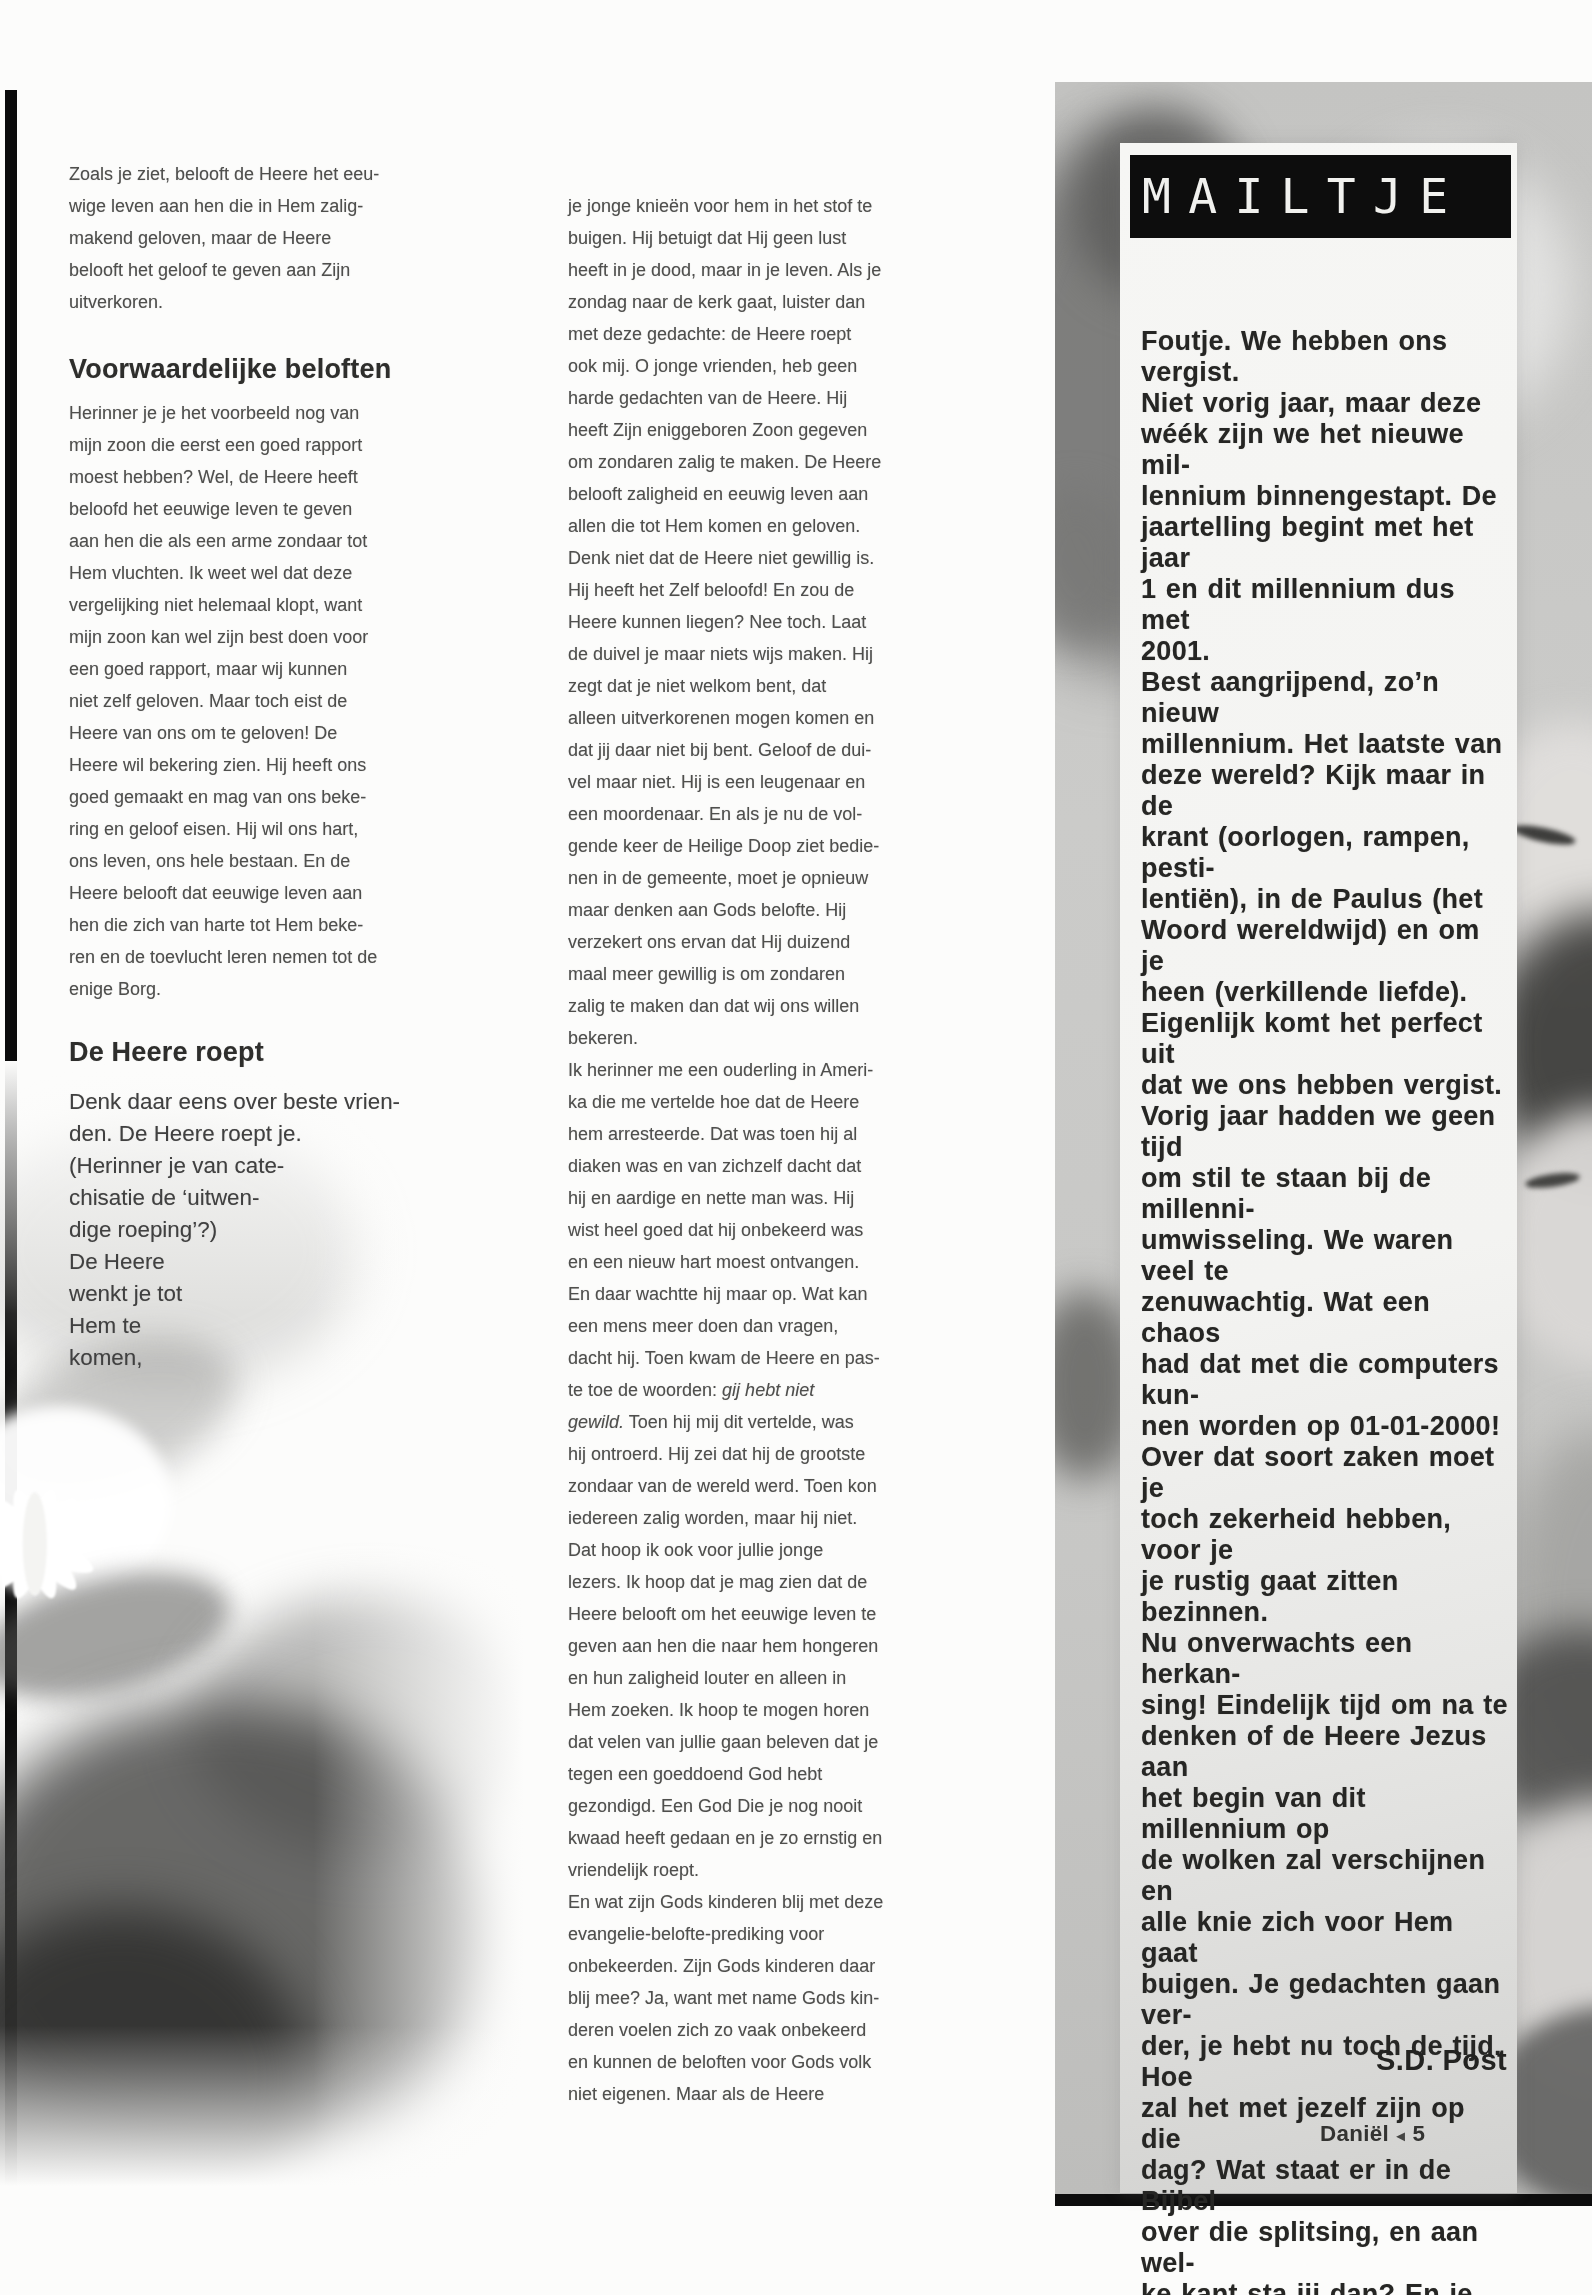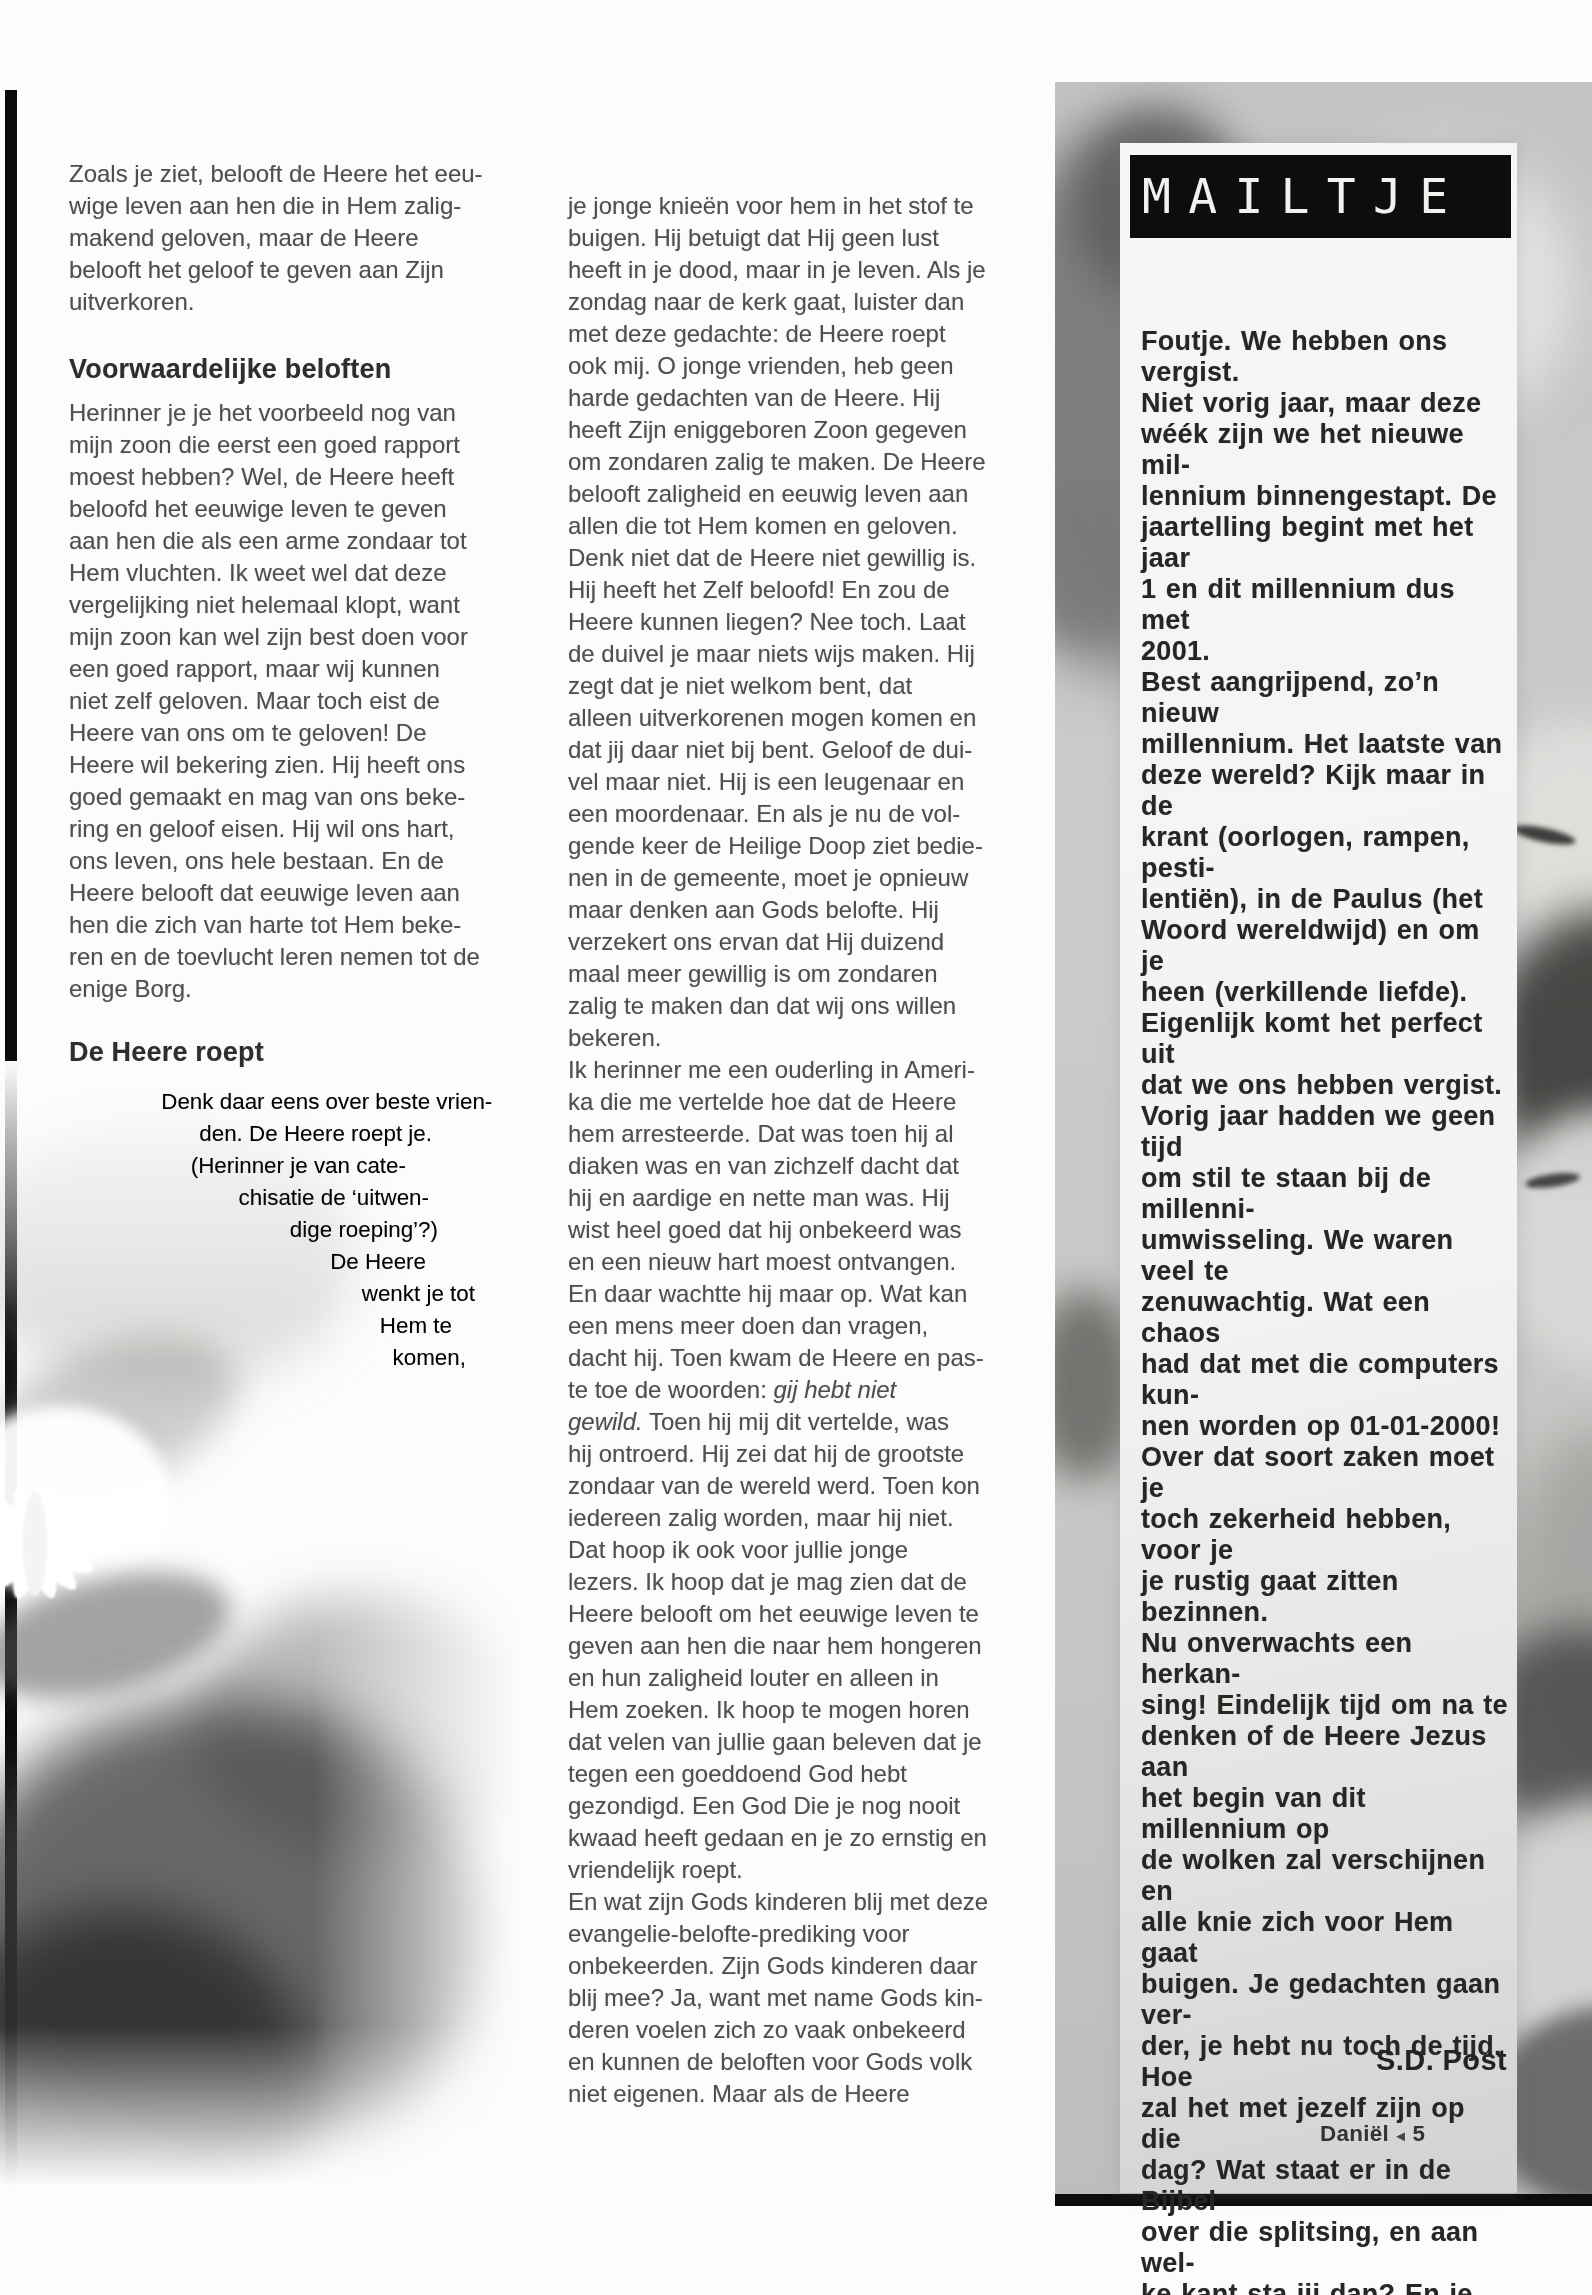--- a/index.html
+++ b/index.html
@@ -9,41 +9,41 @@
     width:1592px;height:2295px;
     background:#fcfcfb;
     overflow:hidden;
     font-family:"Liberation Sans", sans-serif;
     color:#4e4e4c;
   }
   
   .abs{position:absolute;}
   .blob{position:absolute;border-radius:50%;}
   .body-text{
-    font-size:24px;line-height:32px;
+    font-size:18px;line-height:32px;
     white-space:pre-line;
     color:#4f4f4d;
     text-shadow:0 0 0.9px rgba(90,90,88,.35);
   }
   .col-heading{
     font-size:27px;font-weight:bold;color:#2e2e2c;
     letter-spacing:0.2px;
     text-shadow:0 0 0.9px rgba(60,60,58,.3);
   }
   
   .edge-bar{left:5.2px;top:90px;width:12px;height:2109px;background:#0b0b0b;}
   
   .lc-intro{left:69px;top:158px;width:436px;}
   .lc-h1{left:69px;top:354px;width:436px;}
   .lc-p1{left:69px;top:397px;width:436px;}
   .lc-h2{left:69px;top:1037px;width:436px;}
   .lc-wrap{left:69px;top:1086px;width:425px;}
   .wrap-line{
-    text-align:right;
-    font-size:22.4px;line-height:32px;color:#000000;
+    text-align:left;
+    font-size:22.4px;line-height:32px;color:#404040;
     text-shadow:0 0 0.9px rgba(90,90,88,.35);
   }
   .wrap-line:nth-child(1){margin-right:1.7px;}
   .wrap-line:nth-child(2){margin-right:62px;}
   .wrap-line:nth-child(3){margin-right:88px;}
   .wrap-line:nth-child(4){margin-right:65px;}
   .wrap-line:nth-child(5){margin-right:56px;}
   .wrap-line:nth-child(6){margin-right:68px;}
   .wrap-line:nth-child(7){margin-right:19px;}
   .wrap-line:nth-child(8){margin-right:42px;}

